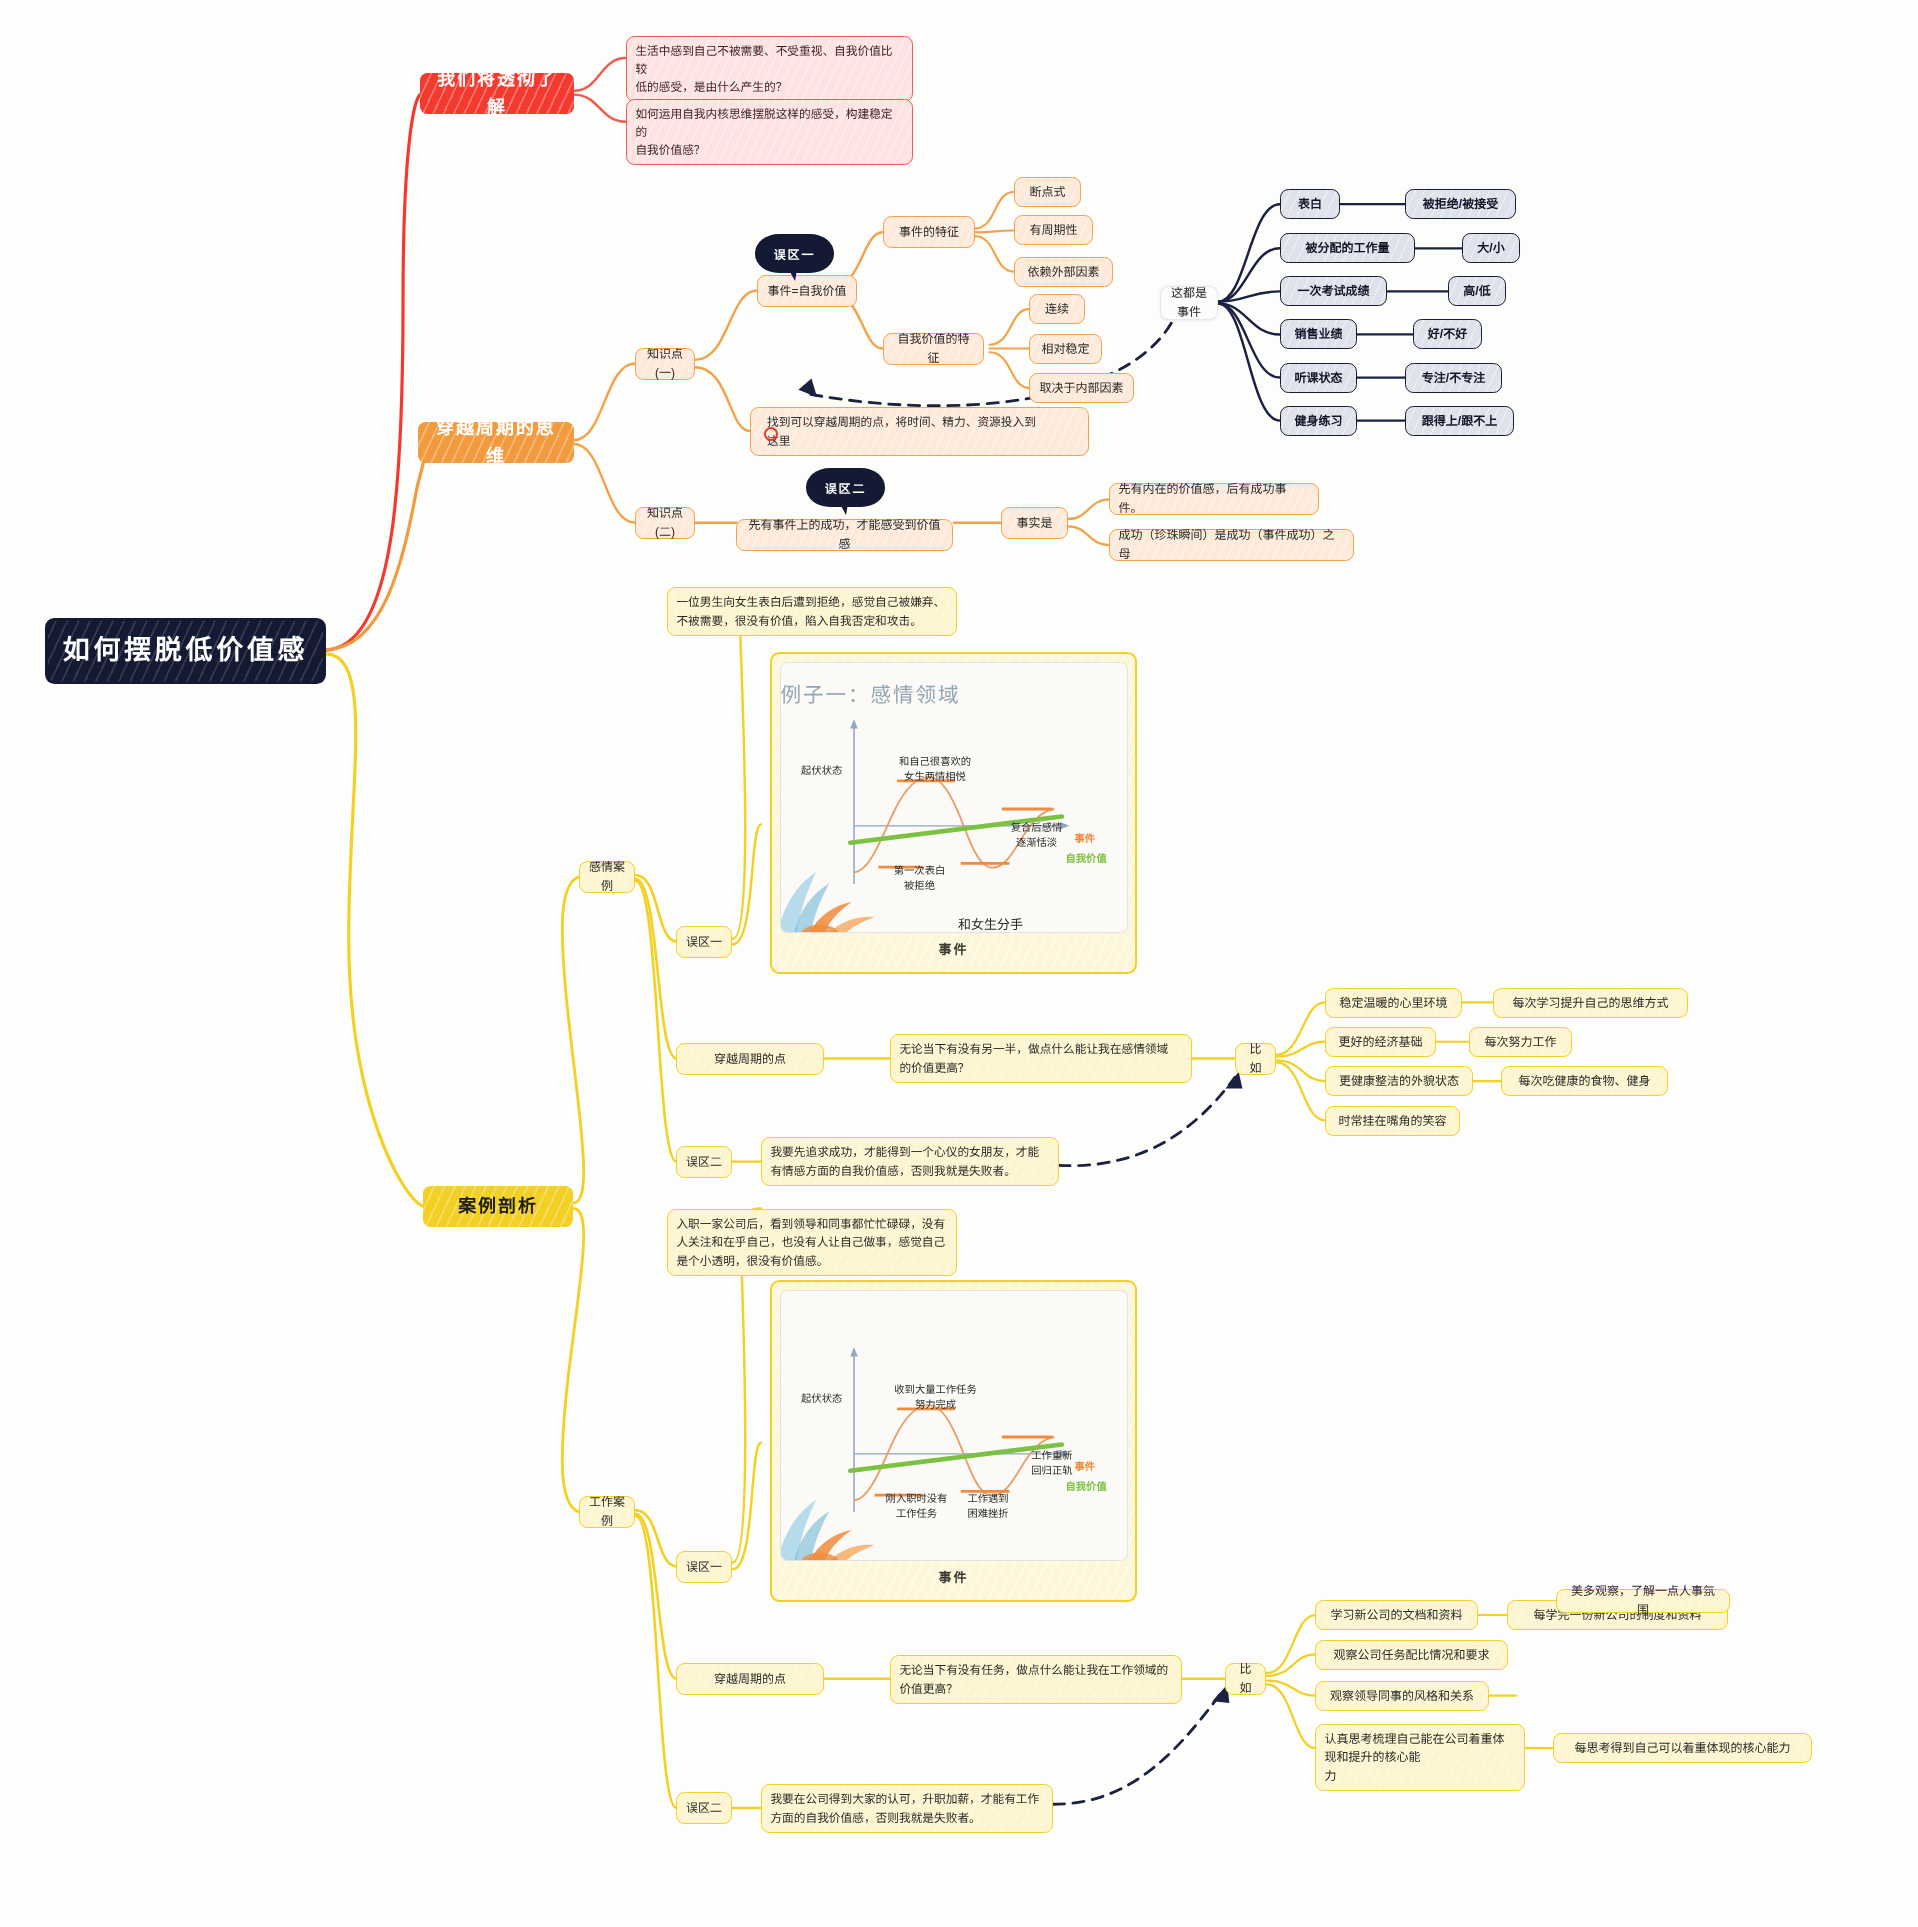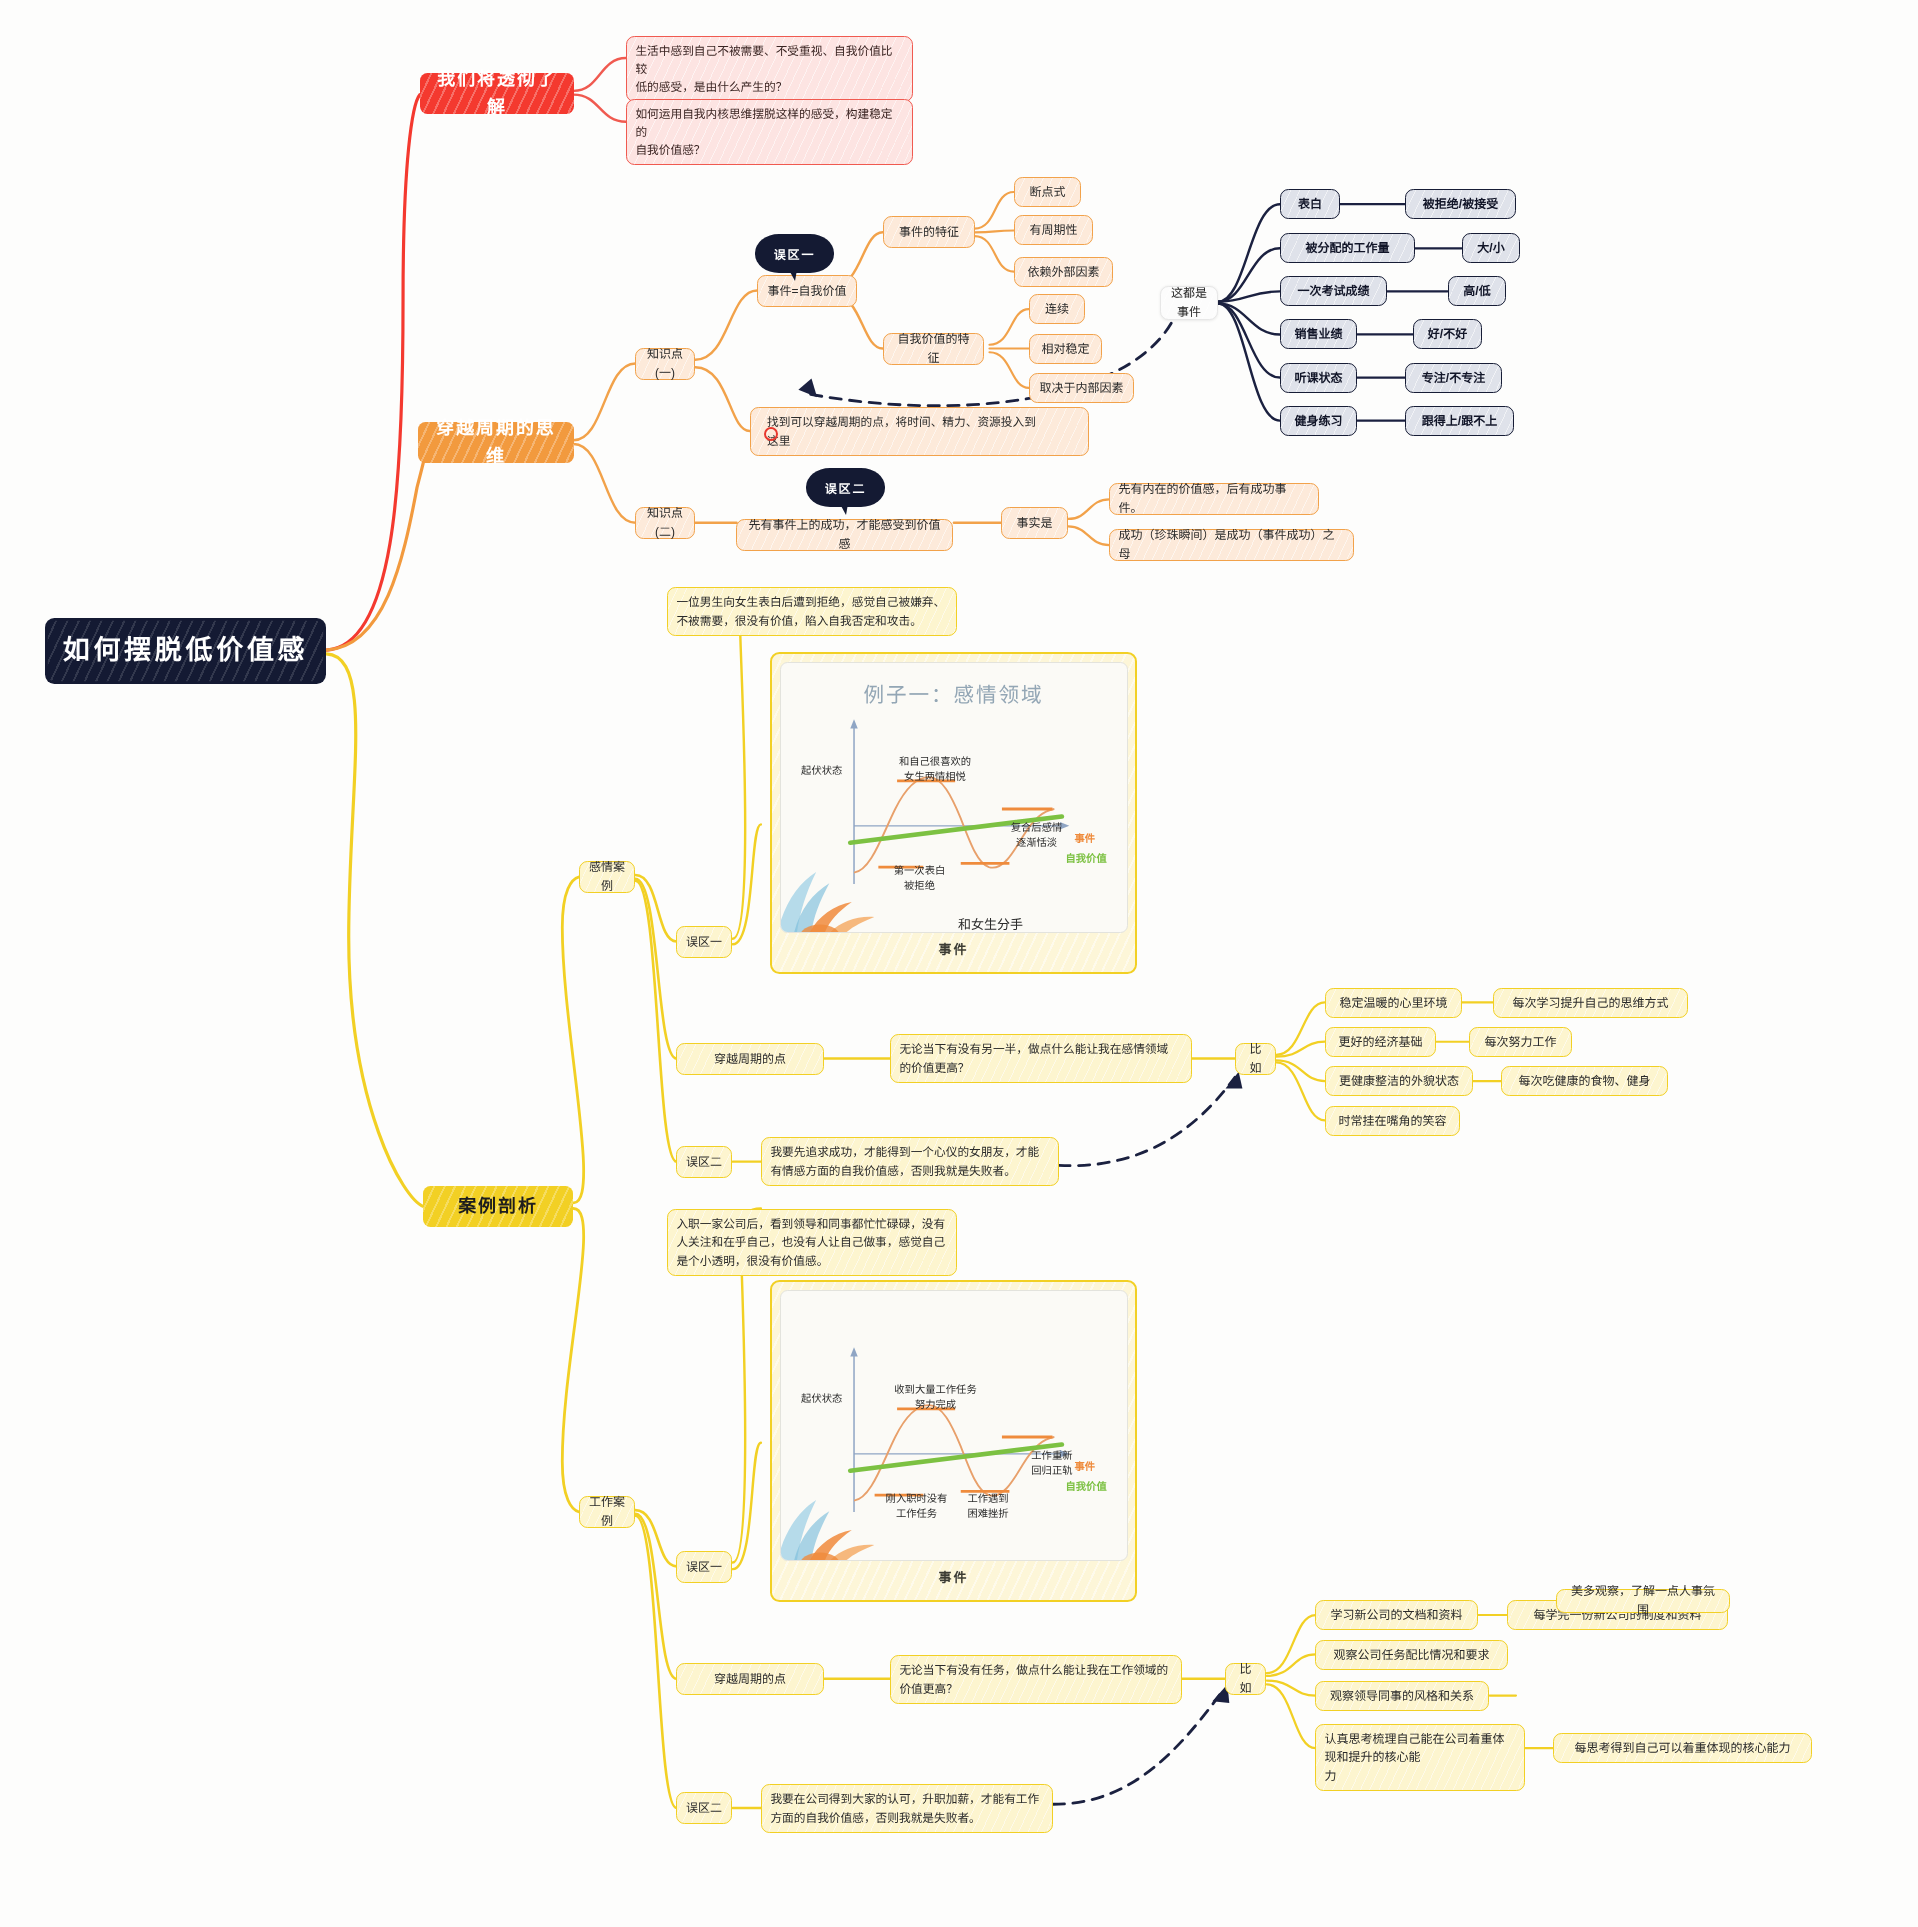--- a/index.html
+++ b/index.html
@@ -117,21 +117,21 @@
     height: calc(100% - 32px);
     overflow: hidden;
   }
   .imgcap {
     height: 32px;
     display: flex; align-items: center; justify-content: center;
     font-size: 13px; color: #3b3b33; font-weight: bold;
     letter-spacing: 1.9px;
   }
   .imgtitle {
-    text-align: center;
+    text-align: left;
     font-size: 20.6px;
     color: #93a6b5;
     letter-spacing: 1.9px;
     padding-top: 15px;
     font-family: "DejaVu Sans", sans-serif;
   }
   .flower {
     position: absolute;
     left: -9.4px; bottom: -15px;
     width: 141px; height: 122px;

